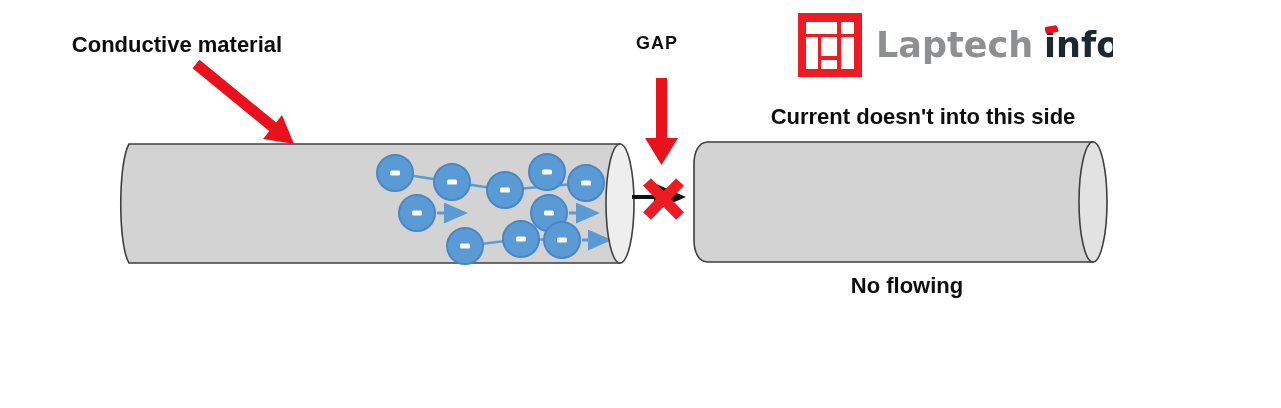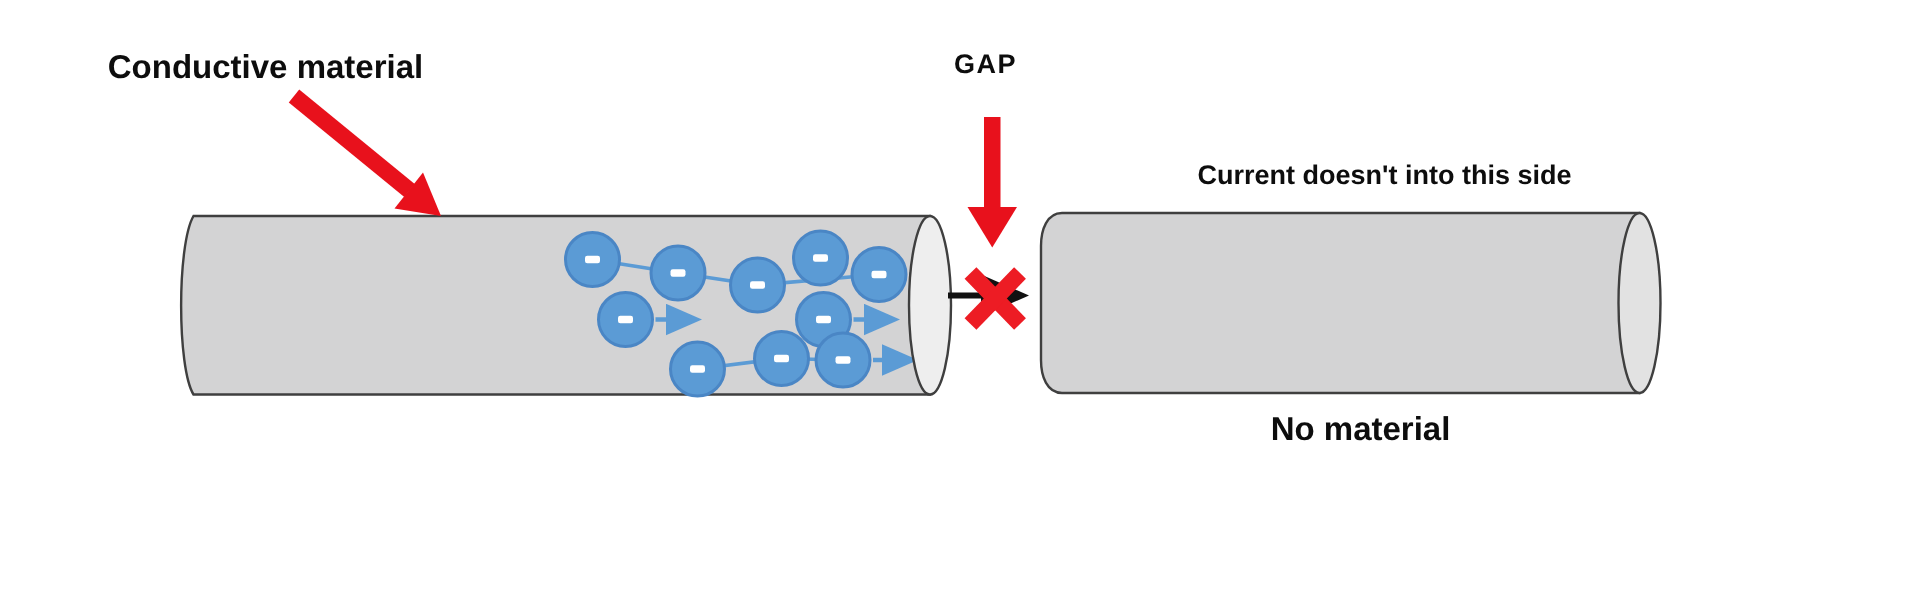--- a/index.html
+++ b/index.html
@@ -13,21 +13,21 @@
   .label{
     position:absolute;
     transform:translate(-50%,-50%);
     font-weight:bold;
     color:#0d0d0d;
     white-space:nowrap;
     text-align:center;
   }
   .lbl-conductive{left:177px;top:45px;font-size:22px;}
   .lbl-gap{left:657px;top:43px;font-size:18px;letter-spacing:1px;}
-  .lbl-right-top{left:923px;top:117px;font-size:18px;}
+  .lbl-right-top{left:923px;top:117px;font-size:22px;}
   .lbl-right-bottom{left:907px;top:286px;font-size:22px;}
   .lbl-caption{left:592px;top:350px;font-size:23px;}
   .diagram-svg{position:absolute;left:0;top:0;}
   
   .logo{position:absolute;left:798px;top:12px;height:66px;display:flex;align-items:center;}
   .logo-icon{width:64px;height:64px;flex:0 0 auto;}
   .logo-text{margin-left:14px;font-family:"DejaVu Sans","Liberation Sans",sans-serif;
     font-weight:bold;font-size:35px;letter-spacing:0px;white-space:nowrap;display:flex;align-items:baseline;}
   .logo-brand{color:var(--logo-brand,#8e8f90);}
   .logo-suffix{color:var(--logo-suffix,#1b2731);margin-left:11px;position:relative;}
@@ -129,16 +129,36 @@
 
     <g style="fill:var(--arrow-red);">
       <line x1="196" y1="64" x2="273" y2="127" style="stroke:var(--arrow-red);stroke-width:11;"></line>
       <polygon points="263,139 282,115 294,144"></polygon>
     </g>
   </svg>
 
   <div class="label lbl-conductive">Conductive material</div>
   <div class="label lbl-gap">GAP</div>
   <div class="label lbl-right-top">Current doesn't into this side</div>
-  <div class="label lbl-right-bottom">No material</div>
+  <div class="label lbl-right-bottom">No flowing</div>
 
+  <div class="logo">
+    <svg class="logo-icon" viewBox="0 0 64 64">
+      <rect x="0" y="0" width="64" height="64" style="fill:var(--logo-icon-red);"></rect>
+      <g style="fill:#fffdfb;">
+        <rect x="8" y="9" width="31" height="12"></rect>
+        <rect x="43" y="9" width="13" height="12"></rect>
+        <rect x="8" y="24" width="12" height="32"></rect>
+        <rect x="23" y="24" width="16" height="19"></rect>
+        <rect x="43" y="24" width="13" height="32"></rect>
+        <rect x="23" y="47" width="16" height="9"></rect>
+      </g>
+    </svg>
+    <div class="logo-text">
+      <span class="logo-brand">Laptech</span>
+      <span class="logo-suffix">
+        <span>info</span>
+        <span class="logo-accent"></span>
+      </span>
+    </div>
+  </div>
 
 </div>
 
 </body></html>

